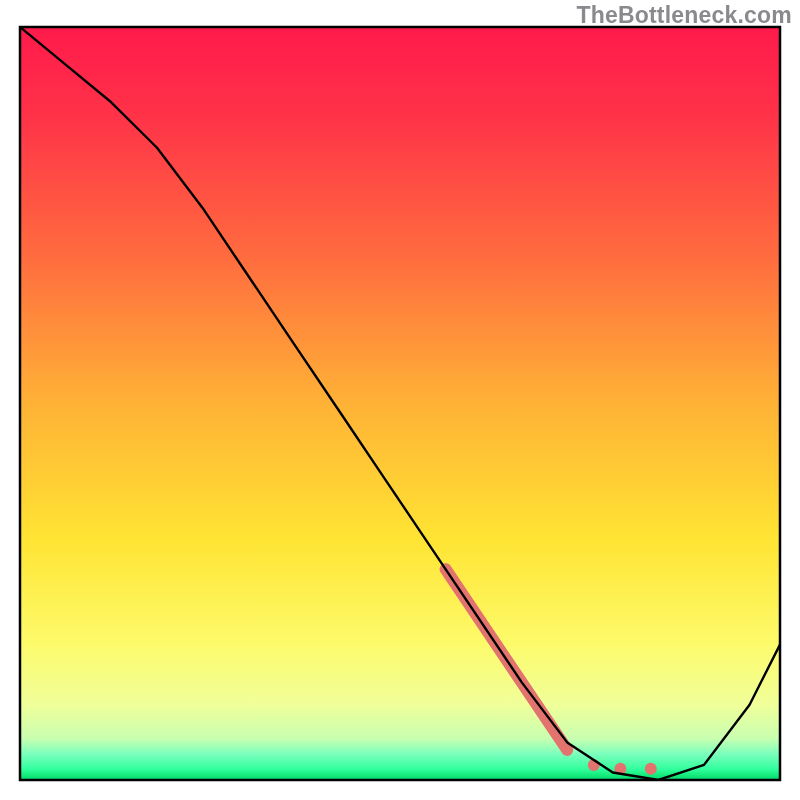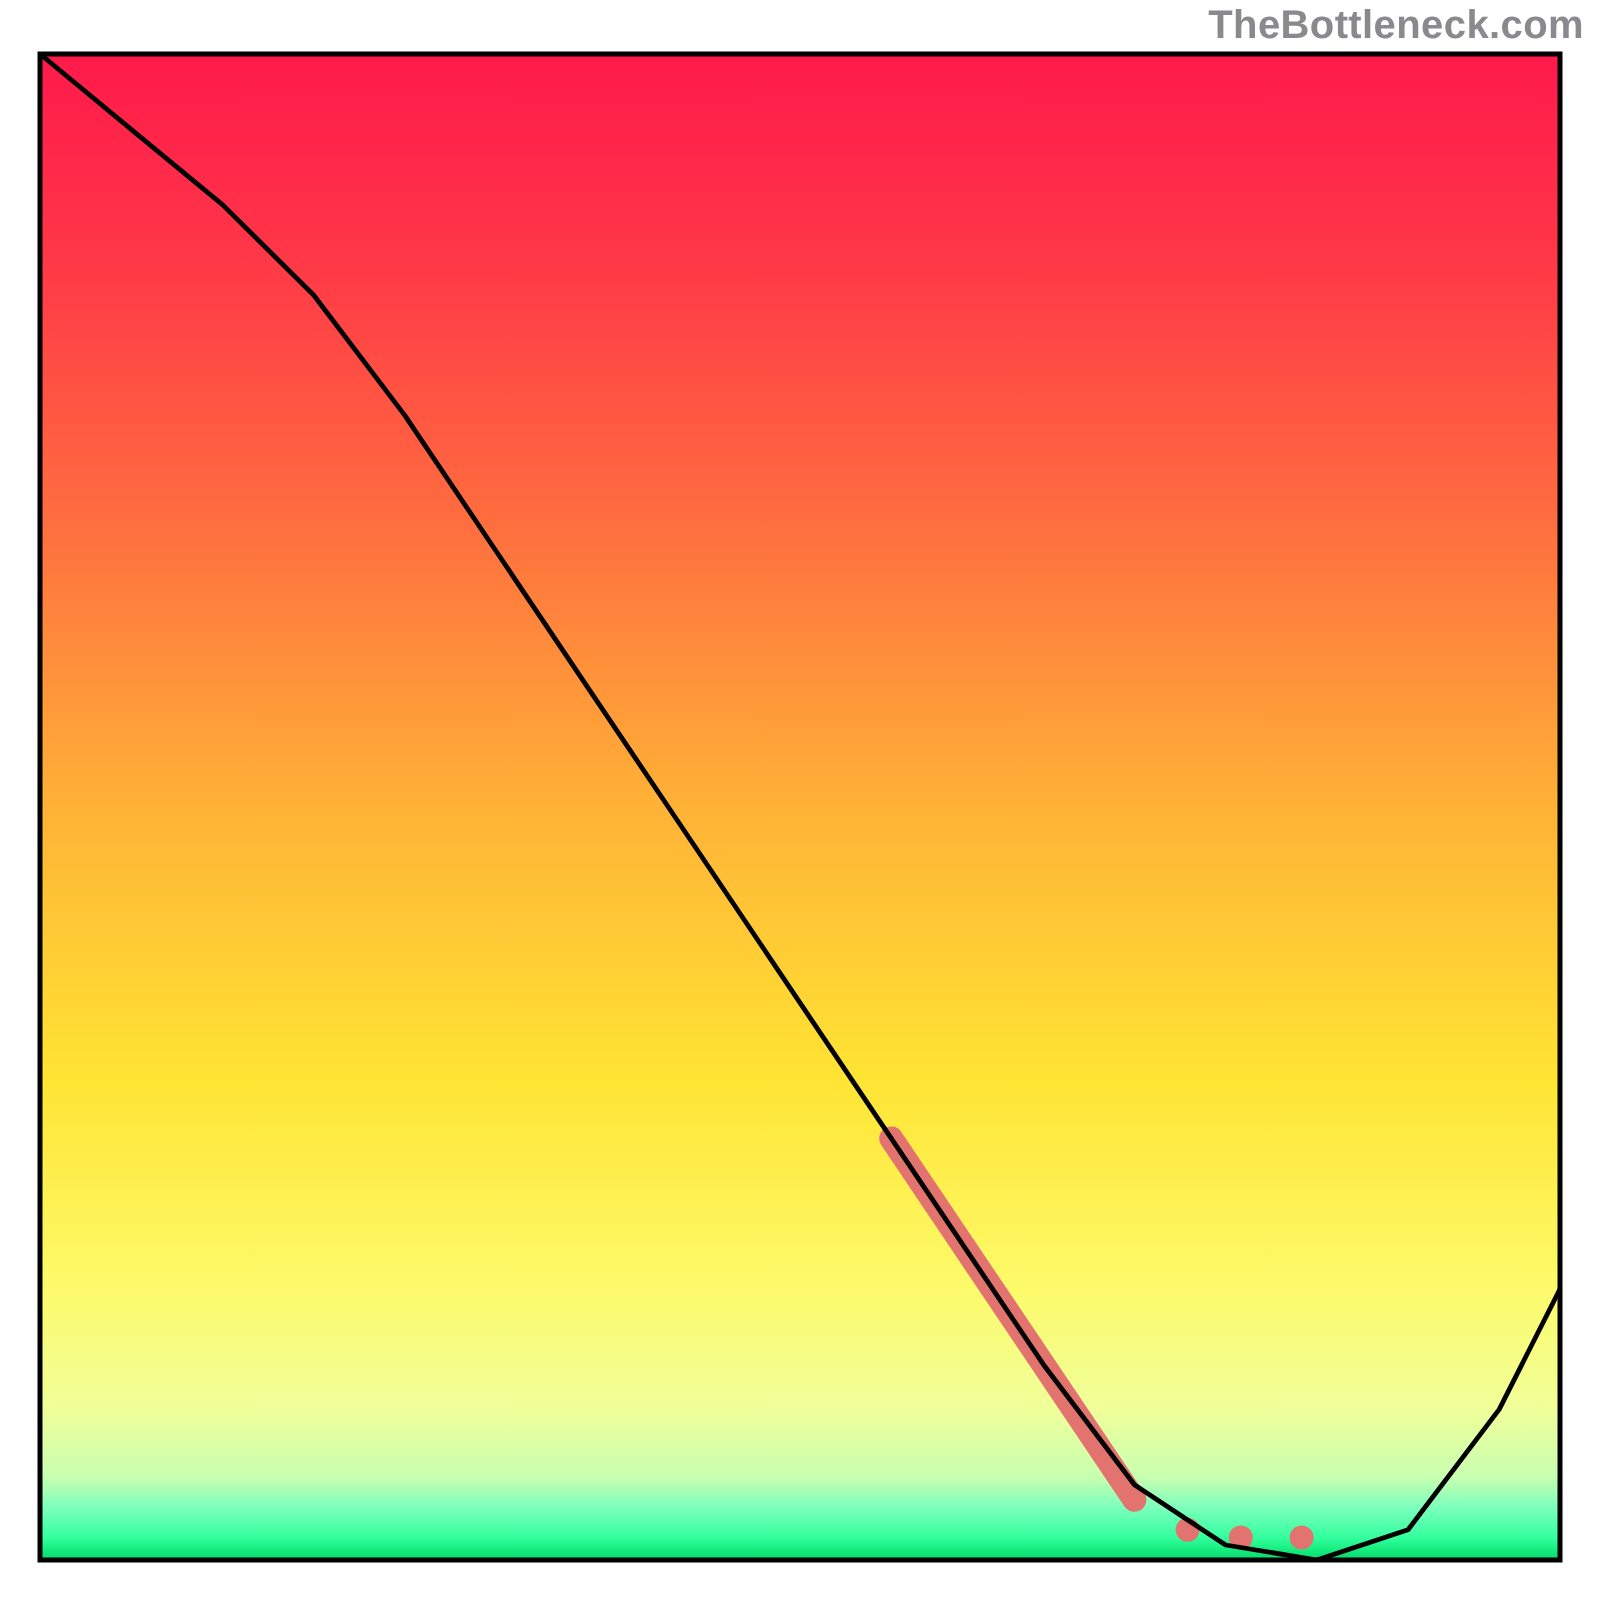--- a/index.html
+++ b/index.html
@@ -13,21 +13,21 @@
   }
   .stage {
     position: relative;
     width: 800px;
     height: 800px;
   }
   .attribution {
     position: absolute;
     top: 2px;
     right: 8px;
-    font-size: 20px;
+    font-size: 23px;
     font-weight: 600;
     color: #8a8a8e;
     letter-spacing: 0.2px;
     z-index: 20;
   }
   svg.chart {
     position: absolute;
     left: 0;
     top: 0;
     width: 800px;

